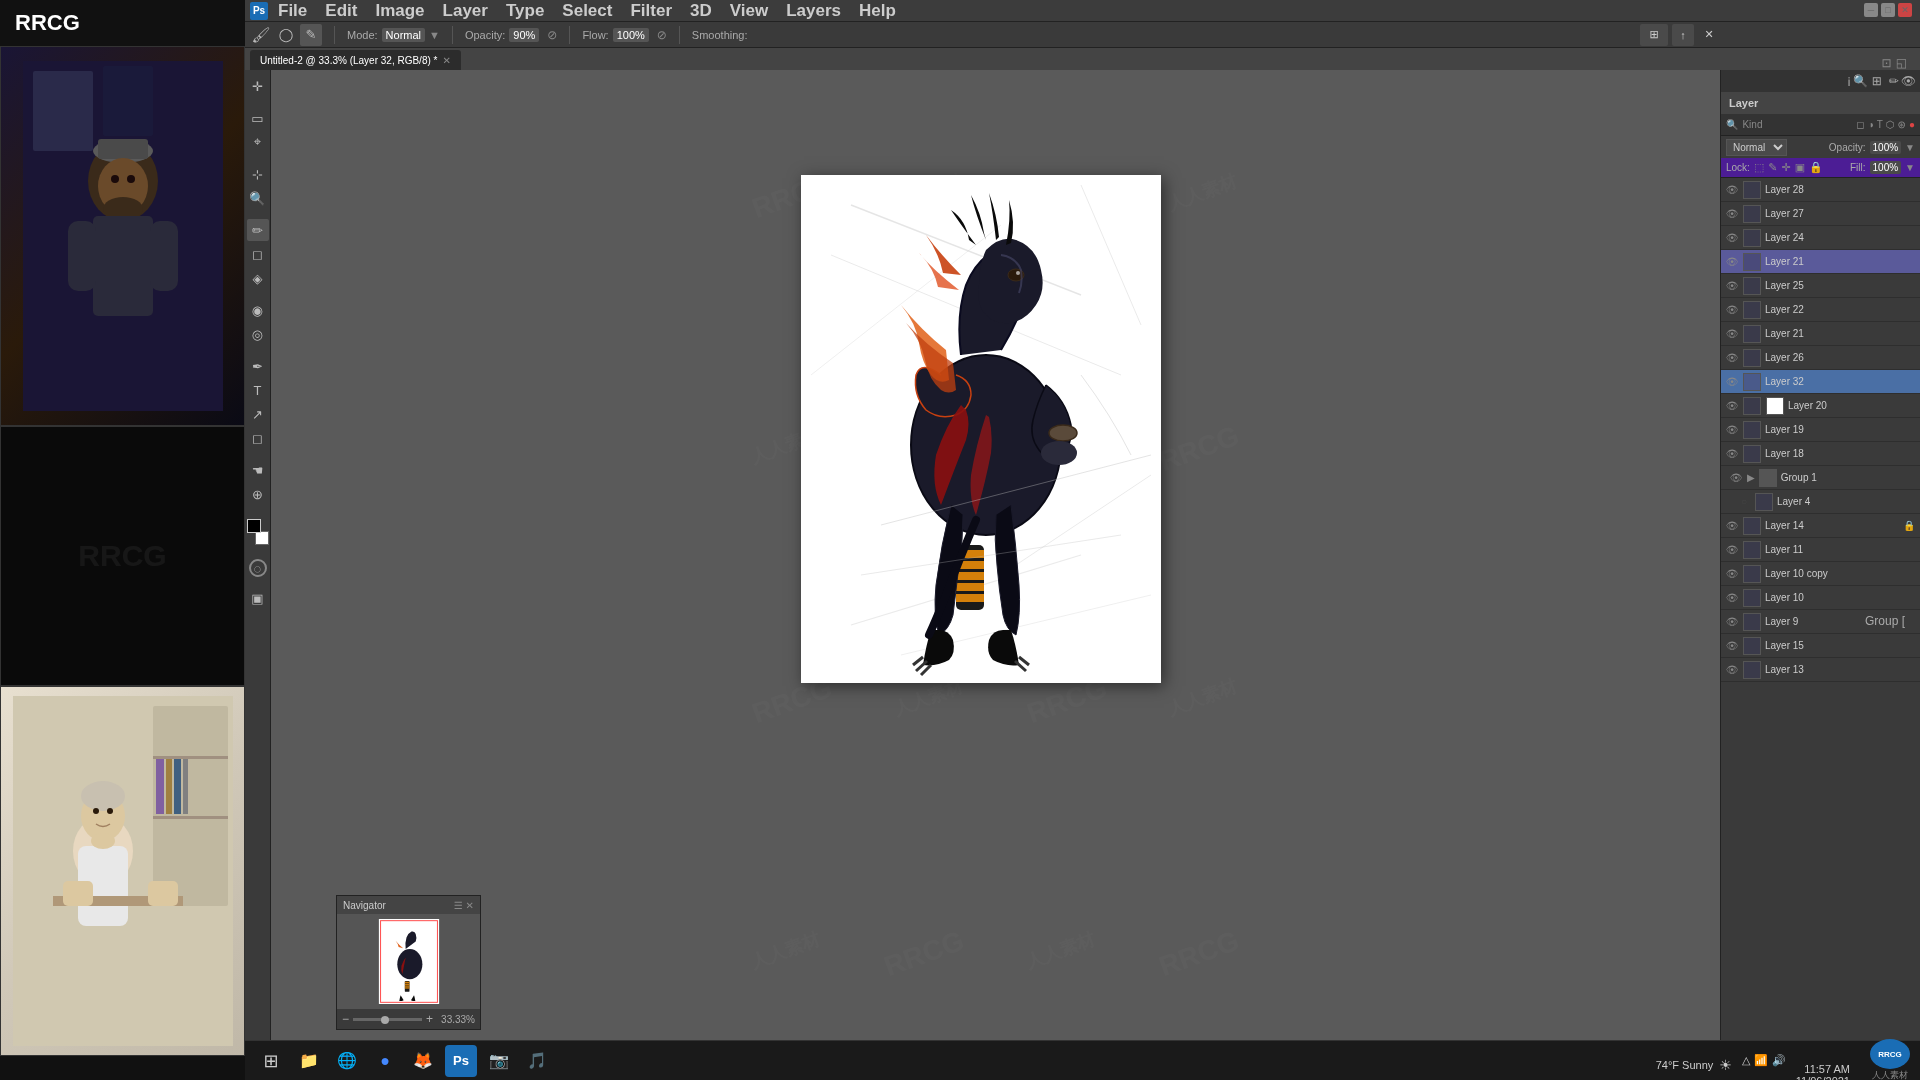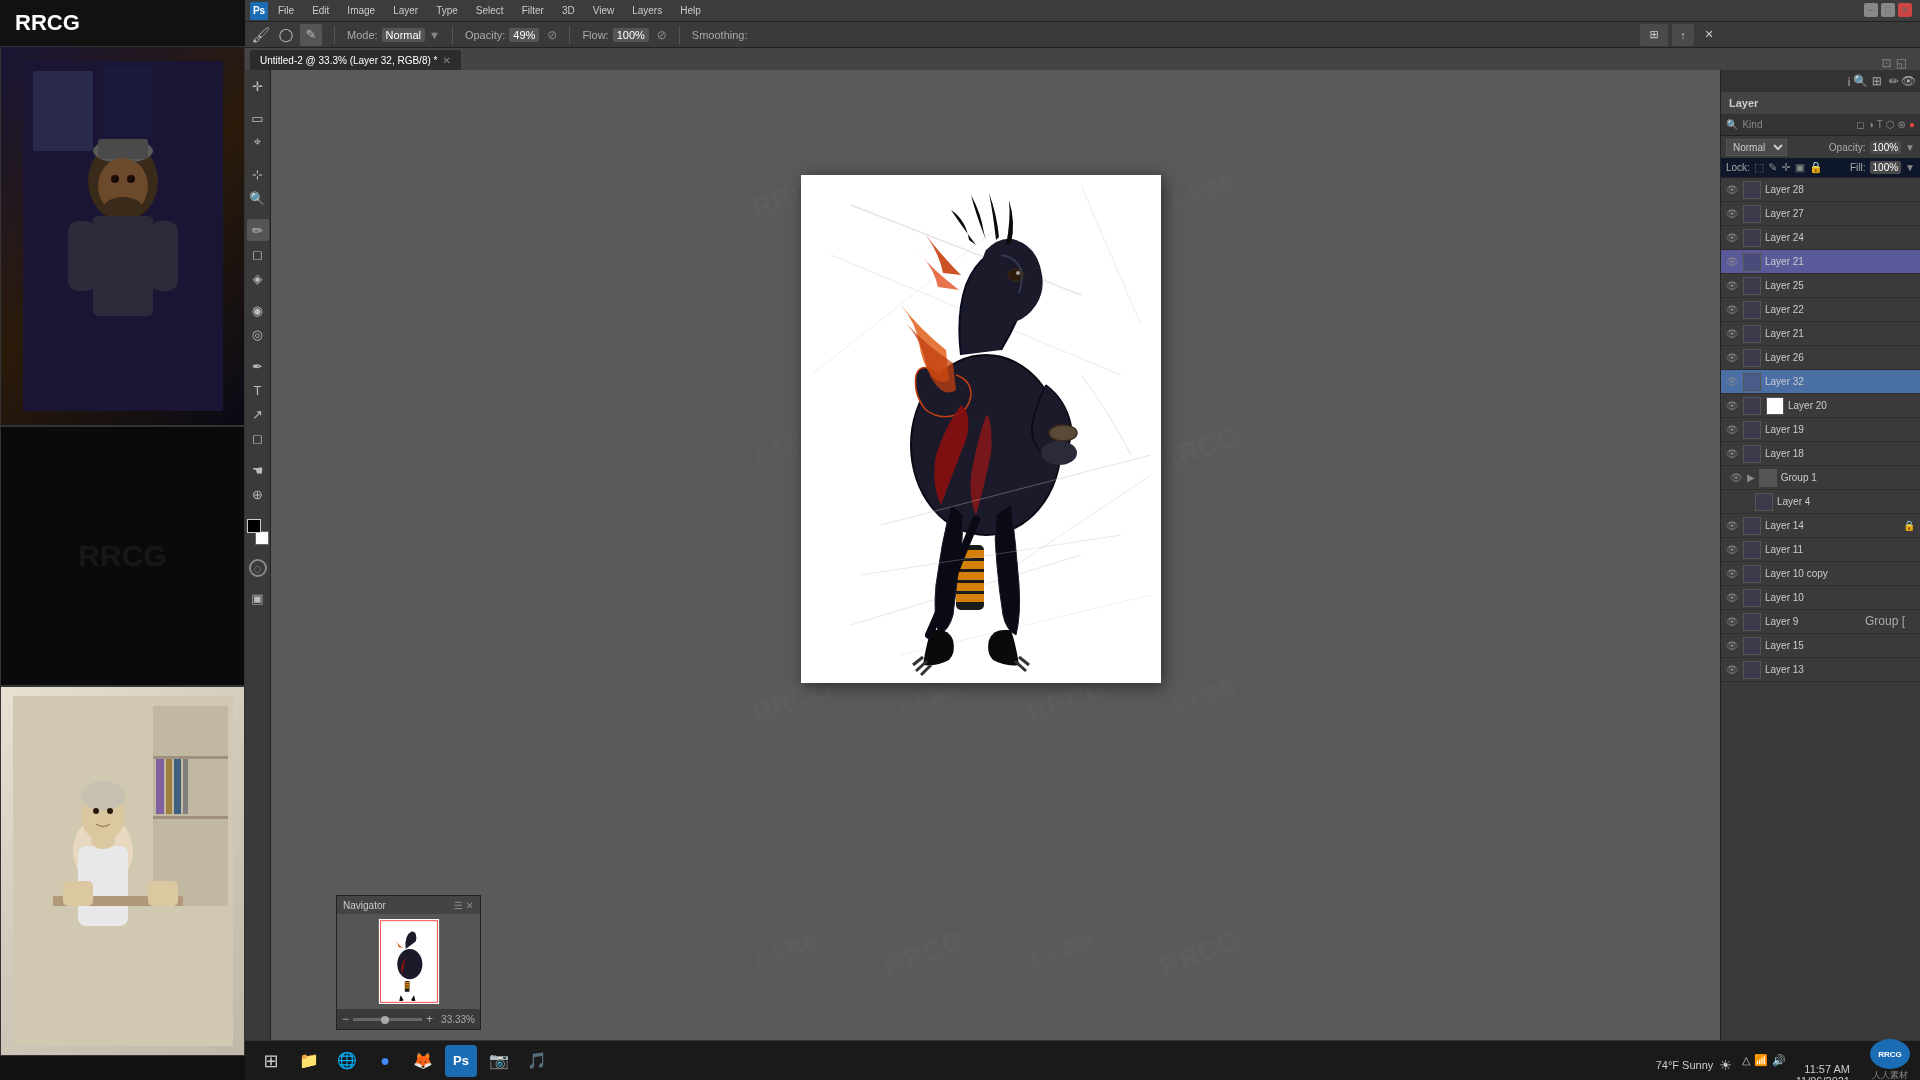--- a/index.html
+++ b/index.html
@@ -30,21 +30,21 @@
       position: absolute; left: 245px; top: 0; width: 1675px; height: 1080px;
       background: #2c2c2c; display: flex; flex-direction: column;
     }
 
     
     #menu-bar {
       height: 22px; background: #3c3c3c; display: flex; align-items: center;
       padding: 0 5px; gap: 2px; border-bottom: 1px solid #222;
     }
     .menu-item {
-      padding: 2px 8px; color: #ccc; font-size: 10px; cursor: pointer;
+      padding: 2px 8px; color: #ccc; font-size: 17px; cursor: pointer; font-weight: bold;
     }
 
     
     #tool-options {
       height: 26px; background: #3a3a3a; display: flex; align-items: center;
       padding: 0 5px; gap: 8px; border-bottom: 1px solid #222; font-size: 11px;
     }
     .tool-option-group { display: flex; align-items: center; gap: 4px; }
     .tool-option-label { color: #aaa; }
     .tool-option-value { color: #fff; background: #555; padding: 1px 4px; border-radius: 2px; }
@@ -130,21 +130,21 @@
     .search-icon-small { color: #888; font-size: 10px; }
     #layers-mode-bar {
       height: 22px; background: #3a3a3a; display: flex; align-items: center;
       padding: 0 5px; gap: 4px; font-size: 10px;
     }
     .mode-select {
       background: #4a4a4a; border: 1px solid #555; color: #ccc;
       font-size: 10px; padding: 1px 2px;
     }
     #layers-lock-bar {
-      height: 20px; background: #0f172a; display: flex; align-items: center;
+      height: 20px; background: #4c1d95; display: flex; align-items: center;
       padding: 0 5px; gap: 4px; font-size: 10px; border-bottom: 1px solid #222;
     }
     #layers-list {
       flex: 1; overflow-y: auto; background: #3a3a3a;
     }
     .layer-item {
       height: 24px; display: flex; align-items: center; padding: 0 4px;
       gap: 4px; border-bottom: 1px solid #2e2e2e; cursor: pointer;
     }
     .layer-item.selected { background: #4a4a7a; }
@@ -323,21 +323,21 @@
     </div>
     <div class="tool-sep"></div>
     <div class="tool-option-group">
       <span class="tool-option-label">Mode:</span>
       <span class="tool-option-value">Normal</span>
       <span style="color:#888;">▼</span>
     </div>
     <div class="tool-sep"></div>
     <div class="tool-option-group">
       <span class="tool-option-label">Opacity:</span>
-      <span class="tool-option-value">49%</span>
+      <span class="tool-option-value">90%</span>
     </div>
     <div style="color:#888;font-size:12px;">⊘</div>
     <div class="tool-sep"></div>
     <div class="tool-option-group">
       <span class="tool-option-label">Flow:</span>
       <span class="tool-option-value">100%</span>
     </div>
     <div style="color:#888;font-size:12px;">⊘</div>
     <div class="tool-sep"></div>
     <div class="tool-option-group">

